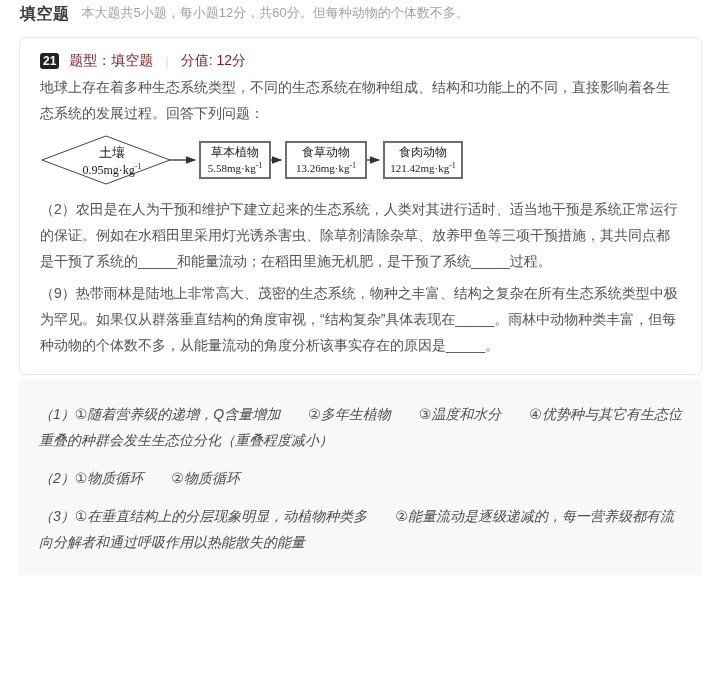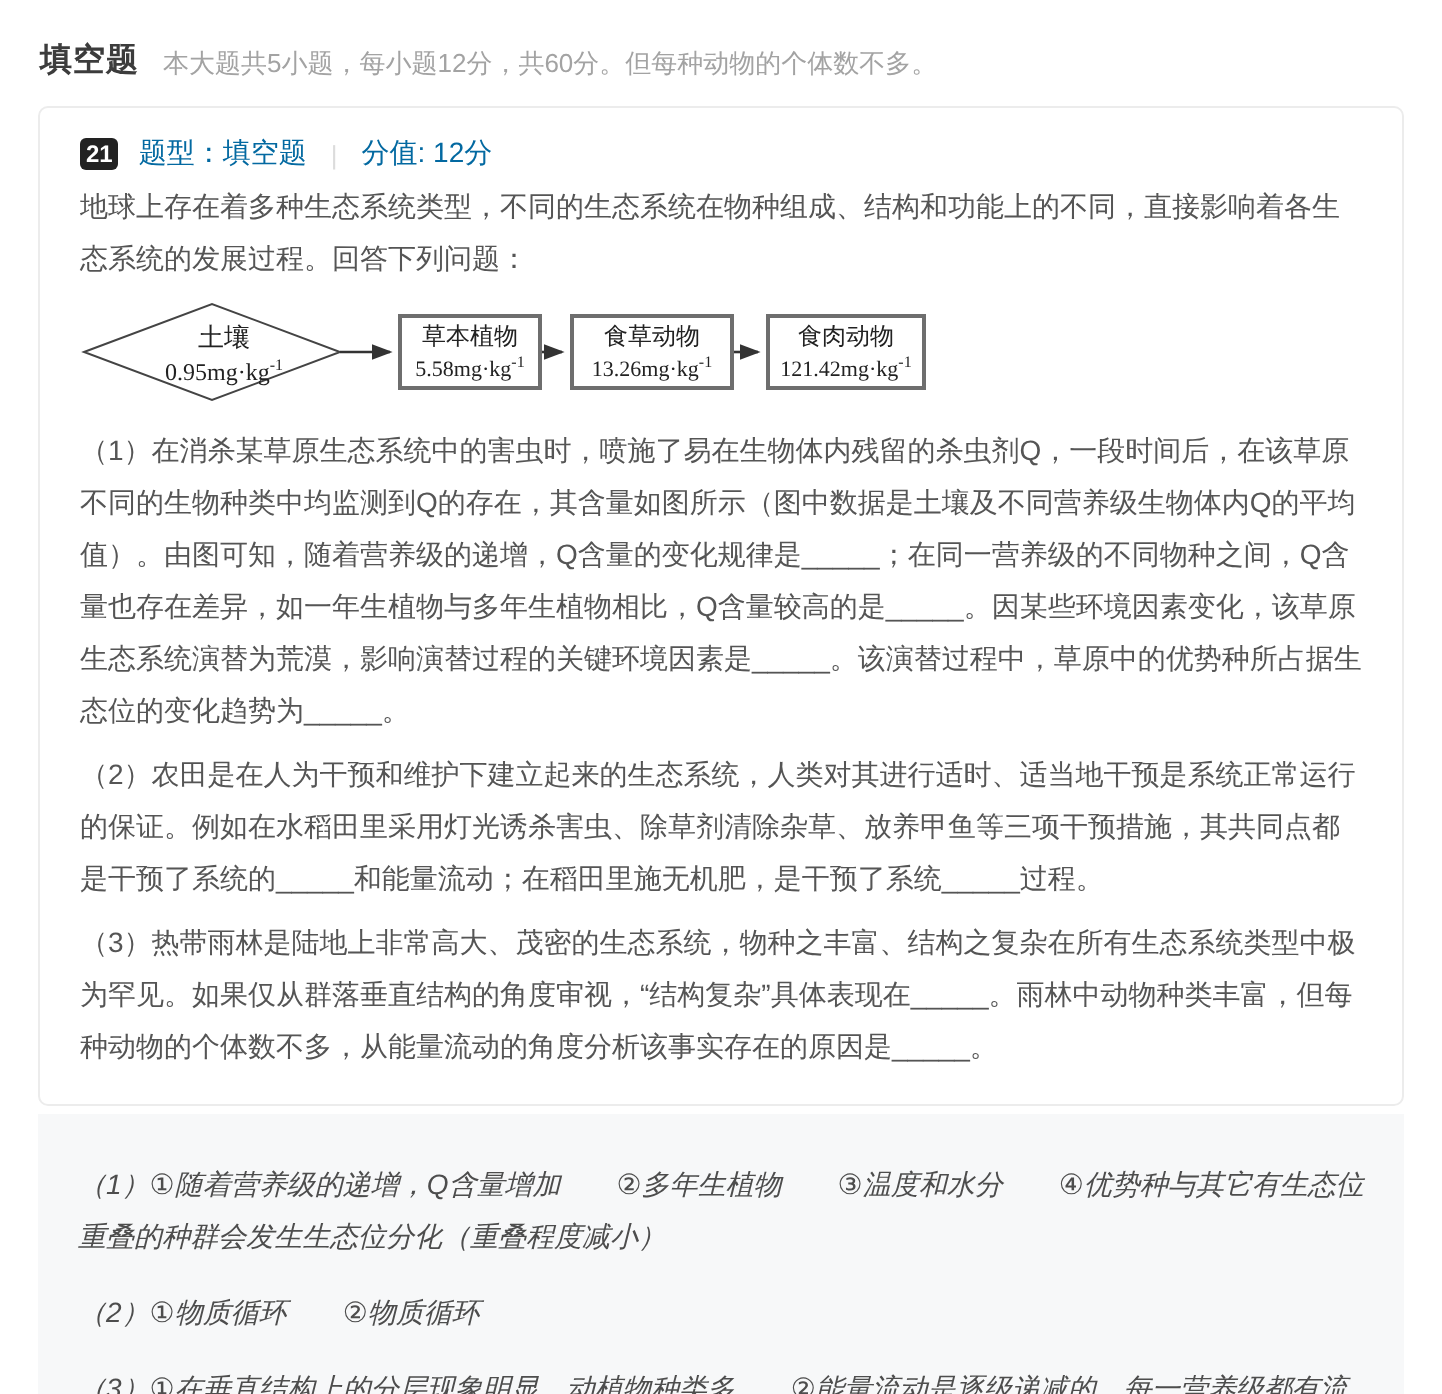--- a/index.html
+++ b/index.html
@@ -1,34 +1,34 @@
 <!DOCTYPE html>
 <html lang="zh"><head>
 <meta charset="utf-8">
 <style>
   html,body{margin:0;padding:0;}
   body{
     width:721px;height:697px;overflow:hidden;background:#ffffff;
     font-family:"Liberation Sans","DejaVu Sans",sans-serif;color:#555;
     -webkit-font-smoothing:antialiased;
   }
-  .page-header{padding:20px 20px 0;display:flex;align-items:flex-end;gap:12px;}
+  .page-header{padding:4px 20px 0;display:flex;align-items:flex-start;gap:12px;}
   .page-title{font-size:16px;font-weight:bold;color:#3c3c3c;letter-spacing:.5px;}
   .page-sub{font-size:13px;color:#a3a3a3;}
 
   .card{
     margin:12px 19px 0;border:1px solid #ececec;border-radius:5px;
     padding:12px 20px 10px;background:#fff;
   }
   .card-head{display:flex;align-items:center;gap:10px;margin:2px 0 4px;}
   .badge{
     background:#222222;color:#fff;font-weight:bold;font-size:12px;line-height:1;
     padding:2px 3px;border-radius:3px;display:inline-block;
   }
-  .meta{color:#0369a1;font-size:14px;}
+  .meta{color:#7f1d1d;font-size:14px;}
   .sep{color:#dcdcdc;font-size:13px;margin:0 2px;}
 
   .qtext{font-size:14px;line-height:26px;color:#555;margin:4px 0 6px;}
   .diagram{margin:2px 0 6px;}
   .diagram svg{display:block;}
   .diagram text{
     font-family:"Liberation Serif","DejaVu Serif",serif;fill:#222;
   }
 
   .answer-section{
@@ -95,22 +95,21 @@
       <rect x="344" y="10" width="78" height="36" fill="#fff" stroke="#6e6e6e" stroke-width="2"></rect>
       <text x="383" y="24" text-anchor="middle" font-size="12">
         <tspan>食肉动物</tspan>
       </text>
       <text x="383" y="40" text-anchor="middle" font-size="11">
         <tspan>121.42mg·kg</tspan><tspan dy="-4.5" font-size="8">-1</tspan>
       </text>
     </svg>
   </div>
 
-  <p class="qtext">（1）在消杀某草原生态系统中的害虫时，喷施了易在生物体内残留的杀虫剂Q，一段时间后，在该草原不同的生物种类中均监测到Q的存在，其含量如图所示（图中数据是土壤及不同营养级生物体内Q的平均值）。由图可知，随着营养级的递增，Q含量的变化规律是_____；在同一营养级的不同物种之间，Q含量也存在差异，如一年生植物与多年生植物相比，Q含量较高的是_____。因某些环境因素变化，该草原生态系统演替为荒漠，影响演替过程的关键环境因素是_____。该演替过程中，草原中的优势种所占据生态位的变化趋势为_____。</p>
   <p class="qtext">（2）农田是在人为干预和维护下建立起来的生态系统，人类对其进行适时、适当地干预是系统正常运行的保证。例如在水稻田里采用灯光诱杀害虫、除草剂清除杂草、放养甲鱼等三项干预措施，其共同点都是干预了系统的_____和能量流动；在稻田里施无机肥，是干预了系统_____过程。</p>
-  <p class="qtext">（3）热带雨林是陆地上非常高大、茂密的生态系统，物种之丰富、结构之复杂在所有生态系统类型中极为罕见。如果仅从群落垂直结构的角度审视，“结构复杂”具体表现在_____。雨林中动物种类丰富，但每种动物的个体数不多，从能量流动的角度分析该事实存在的原因是_____。</p>
+  <p class="qtext">（9）热带雨林是陆地上非常高大、茂密的生态系统，物种之丰富、结构之复杂在所有生态系统类型中极为罕见。如果仅从群落垂直结构的角度审视，“结构复杂”具体表现在_____。雨林中动物种类丰富，但每种动物的个体数不多，从能量流动的角度分析该事实存在的原因是_____。</p>
 </section>
 
 <section class="answer-section">
   <p class="atext">（1）①随着营养级的递增，Q含量增加　　②多年生植物　　③温度和水分　　④优势种与其它有生态位重叠的种群会发生生态位分化（重叠程度减小）</p>
   <p class="atext">（2）①物质循环　　②物质循环</p>
   <p class="atext">（3）①在垂直结构上的分层现象明显，动植物种类多　　②能量流动是逐级递减的，每一营养级都有流向分解者和通过呼吸作用以热能散失的能量</p>
 </section>
 
 </body></html>

